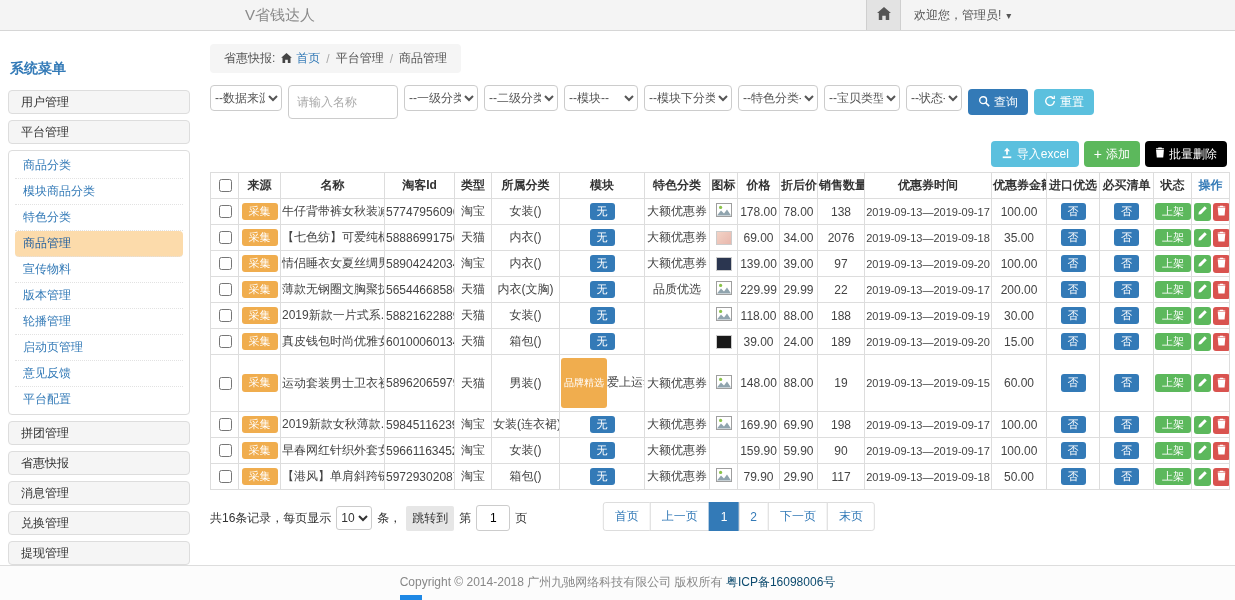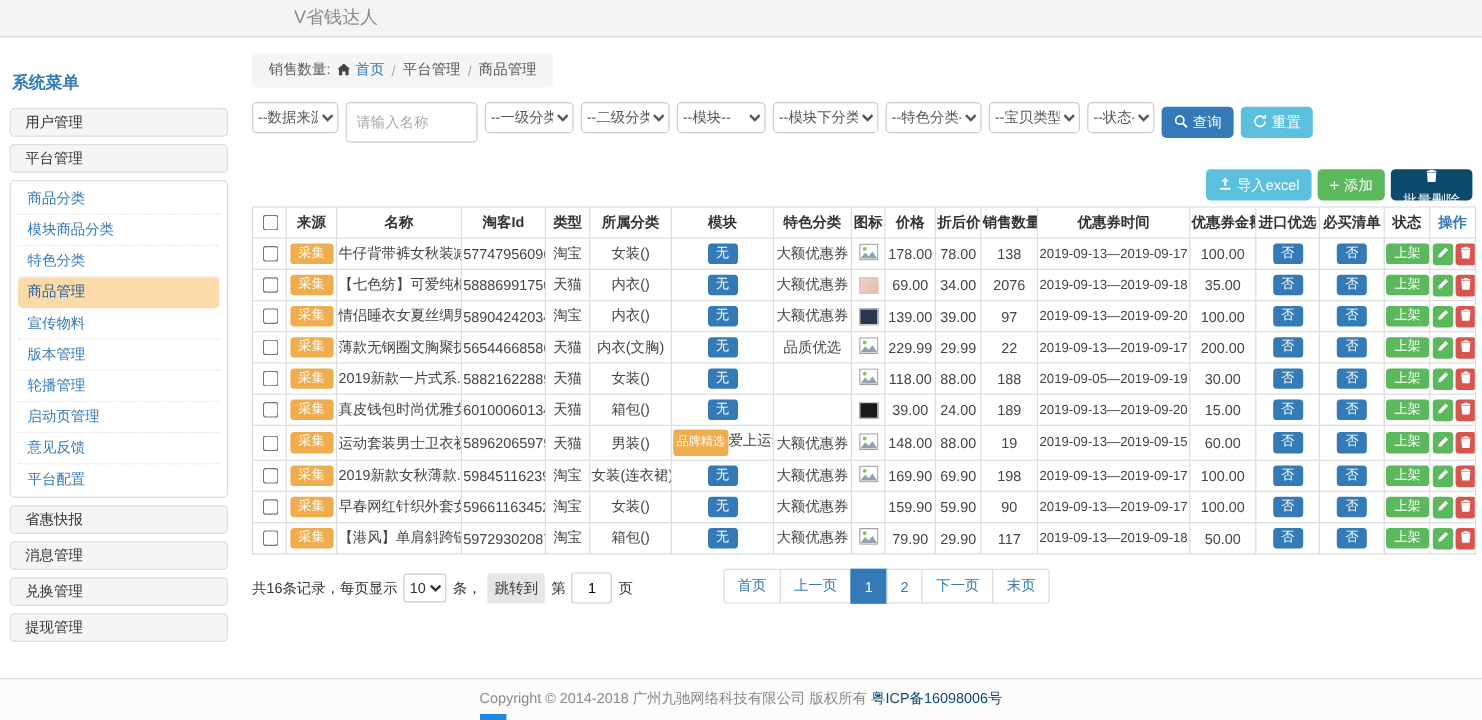--- a/index.html
+++ b/index.html
@@ -33,33 +33,33 @@
        font-family:inherit;box-sizing:border-box;}
   input.flt{padding:16px 8px;}
   input.flt::placeholder{color:#aaa;}
   .btn{height:26px;border:none;border-radius:4px;color:#fff;font-size:12px;display:inline-flex;
        align-items:center;gap:4px;padding:0 10px;cursor:pointer;font-family:inherit;}
   .btn-query{background:#337ab7;}
   .btn-reset{background:#5bc0de;}
   .actions{display:flex;justify-content:flex-end;gap:5px;margin-top:22px;}
   .btn-import{background:#5bc0de;}
   .btn-add{background:#5cb85c;}
-  .btn-bulk{background:#0c4a6e;flex-direction:column;}
+  .btn-bulk{background:#000000;}
   
   .table{width:100%;border-collapse:collapse;margin-top:5px;font-size:12px;color:#444;table-layout:fixed;border-radius:13px;}
   .table th,.table td{border:1px solid #ddd;text-align:center;padding:3px 1px;height:19px;
                       overflow:hidden;white-space:nowrap;vertical-align:middle;}
   .table th{font-weight:bold;color:#333;}
   th.ops-h{color:#337ab7;}
   .cell-time{font-size:11px;}
   .badge{display:inline-block;color:#fff;border-radius:3px;padding:2px 7px;font-size:11px;line-height:1.2;}
   .bdg-orange{background:#f0ad4e;}
   .bdg-blue{background:#337ab7;}
   .bdg-green{background:#5cb85c;}
-  .bdg-sm{padding:5px 3px;font-size:10px;font-family:Liberation Serif, serif;}
+  .bdg-sm{padding:19px 3px;font-size:10px;font-family:Liberation Serif, serif;}
   .op-btn{display:inline-flex;align-items:center;justify-content:center;width:17px;height:18px;border-radius:3px;
           border:none;padding:0;cursor:pointer;vertical-align:middle;margin:0 1px;}
   .op-edit{background:#5cb85c;}
   .op-del{background:#d9534f;}
   .thumb{display:inline-block;width:16px;height:14px;vertical-align:middle;border:1px solid #ccc;box-sizing:border-box;}
   .thumb-pink{background:linear-gradient(135deg,#f3d3c6,#e8b7ad);}
   .thumb-dark{background:#2b3650;}
   .thumb-black{background:#191919;}
   
   .pager-row{position:relative;display:flex;align-items:flex-end;margin-top:13px;font-size:12px;color:#333;height:28px;}
@@ -79,20 +79,33 @@
   .footer{position:absolute;left:0;top:565px;width:100%;height:35px;background:#fcfcfc;border-top:1px solid #ddd;
           text-align:center;font-size:12px;color:#888;line-height:33px;z-index:5;}
   .footer a{color:#0c4a6e;text-decoration:none;cursor:pointer;}
   .blue-strip{position:absolute;left:400px;top:595px;width:22px;height:5px;background:#1e88e5;z-index:6;}
 </style>
 </head>
 <body>
 
 <div class="topbar">
   <div class="topbar-title">V省钱达人</div>
+  <div class="topbar-right">
+    <div class="home-box">
+      <span>
+        <svg width="14" height="13" viewBox="0 0 16 15" fill="#555">
+            <path d="M8 0L0 7h2v8h4v-5h4v5h4V7h2L8 0z"></path>
+          </svg>
+      </span>
+    </div>
+    <div class="welcome">
+      <span>欢迎您，管理员!</span>
+      <span class="caret">▾</span>
+    </div>
+  </div>
 </div>
 
 <div class="sidebar">
   <div class="sidebar-header">系统菜单</div>
   <div id="side-top">
       <div class="side-box">用户管理</div>
       <div class="side-box">平台管理</div>
     </div>
   <div class="side-sub" id="side-sub">
       <div class="sub-item">商品分类</div>
@@ -100,31 +113,32 @@
       <div class="sub-item">特色分类</div>
       <div class="sub-item active">商品管理</div>
       <div class="sub-item">宣传物料</div>
       <div class="sub-item">版本管理</div>
       <div class="sub-item">轮播管理</div>
       <div class="sub-item">启动页管理</div>
       <div class="sub-item">意见反馈</div>
       <div class="sub-item">平台配置</div>
     </div>
   <div id="side-bottom">
+      <div class="side-box">拼团管理</div>
       <div class="side-box">省惠快报</div>
       <div class="side-box">消息管理</div>
       <div class="side-box">兑换管理</div>
       <div class="side-box">提现管理</div>
     </div>
 </div>
 
 <div class="main">
 
   <div class="breadcrumb">
-    <span>销售数量:</span>
+    <span>省惠快报:</span>
     <span class="crumb-home">
       <span>
         <svg width="11" height="10" viewBox="0 0 16 15" fill="#444">
             <path d="M8 0L0 7h2v8h4v-5h4v5h4V7h2L8 0z"></path>
           </svg>
       </span>
       <span>首页</span>
     </span>
     <span class="crumb-sep">/</span>
     <span>平台管理</span>
@@ -367,21 +381,21 @@
           <td><span class="badge bdg-blue">无</span></td>
           <td></td>
           <td><span><svg width="16" height="14" viewBox="0 0 16 14">
                 <rect x="0.5" y="0.5" width="15" height="13" fill="#fff" stroke="#9e9e9e"></rect>
                 <circle cx="4.6" cy="4.4" r="1.6" fill="#8bc34a"></circle>
                 <path d="M1 12.5l4-5 3 3 3-4 4 6z" fill="#90a4ae"></path>
               </svg></span></td>
           <td>118.00</td>
           <td>88.00</td>
           <td>188</td>
-          <td class="cell-time">2019-09-05—2019-09-19</td>
+          <td class="cell-time">2019-09-13—2019-09-19</td>
           <td>30.00</td>
           <td><span class="badge bdg-blue">否</span></td>
           <td><span class="badge bdg-blue">否</span></td>
           <td><span class="badge bdg-green">上架</span></td>
           <td><button class="op-btn op-edit">
               <span><svg width="11" height="11" viewBox="0 0 16 16" fill="#fff">
                   <path d="M11.2 1.8l3 3-8.5 8.5-3.6.6.6-3.6 8.5-8.5z"></path>
                 </svg></span>
             </button><button class="op-btn op-del">
               <span><svg width="9" height="11" viewBox="0 0 12 14" fill="#fff">

